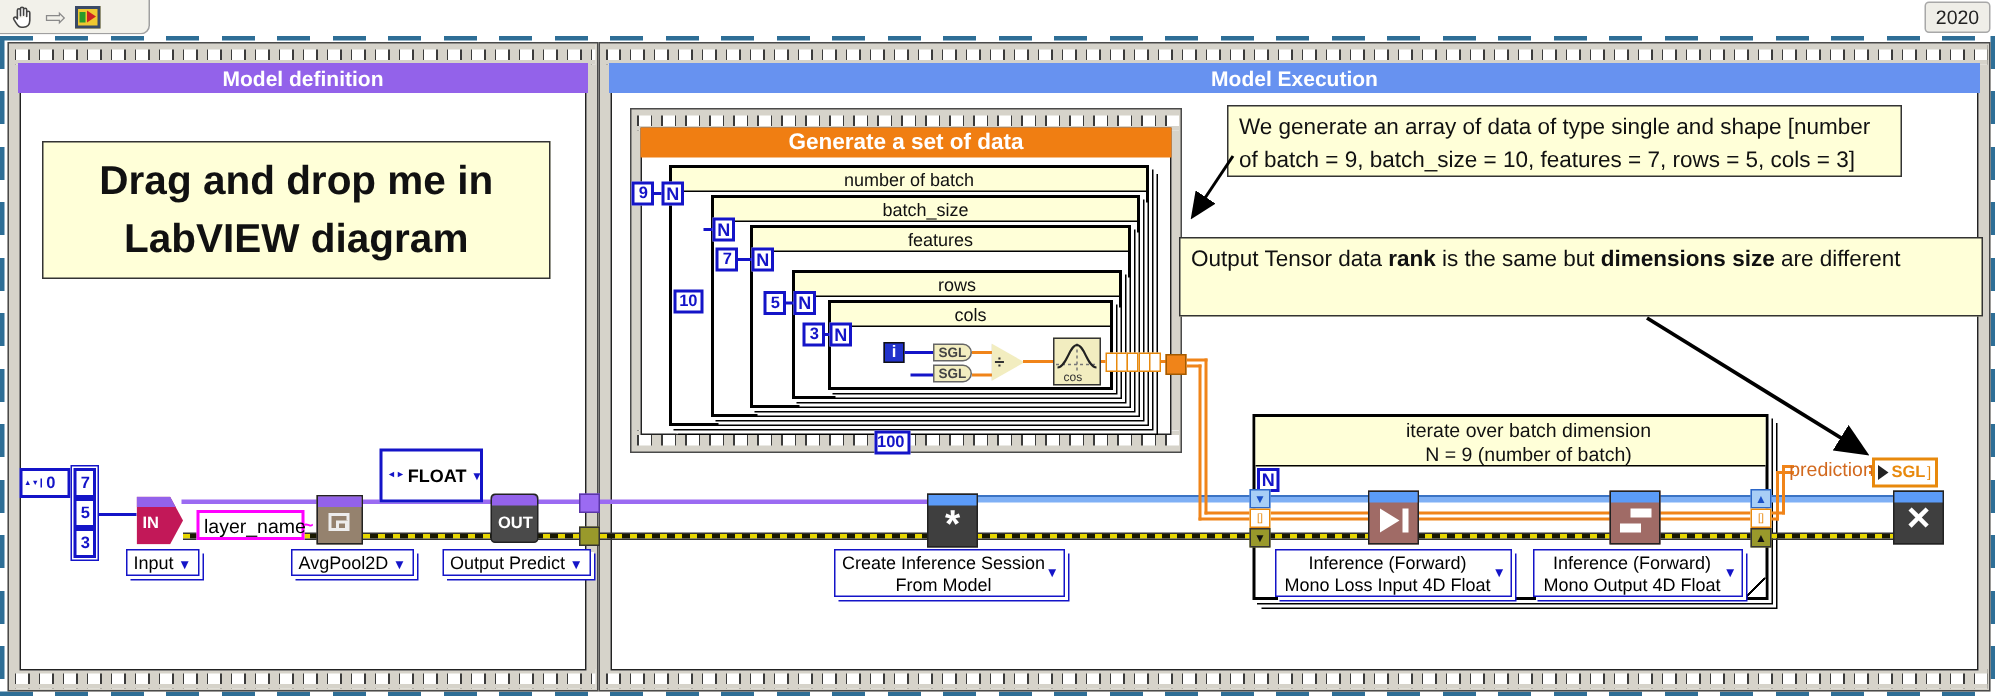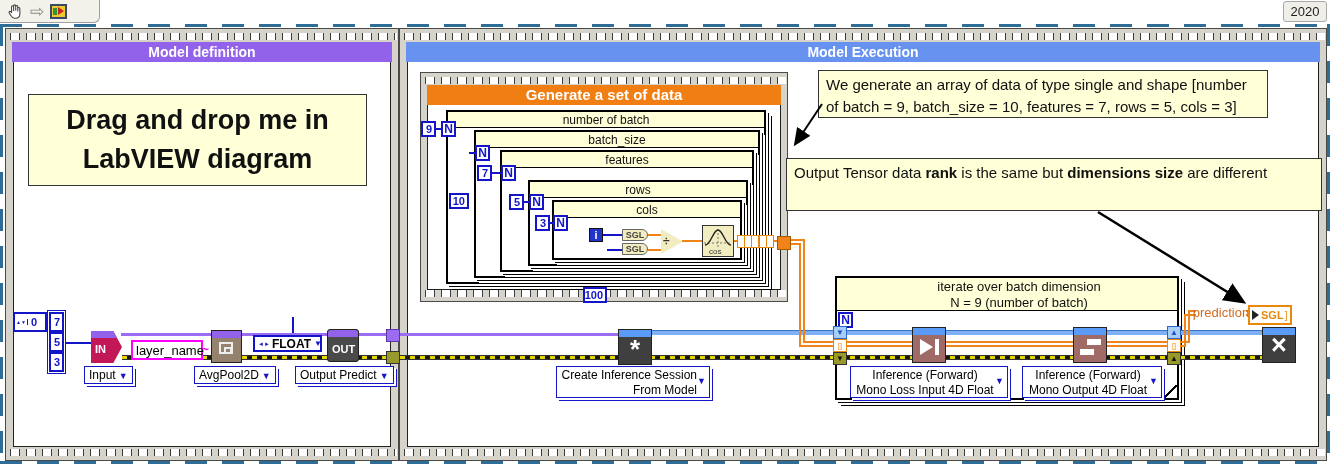--- a/index.html
+++ b/index.html
@@ -261,39 +261,39 @@
   <div class="vinode" style="left:211px;top:330px;width:31px;height:33px;background:#95826E;">
     <div class="cap" style="background:#9362EA;"></div>
     <div style="position:absolute;left:7px;top:11px;width:14px;height:12px;border:2px solid #EDEDED;"></div>
     <div style="position:absolute;left:12px;top:16px;width:8px;height:7px;border:2px solid #EDEDED;background:#95826E;"></div>
   </div>
   <div class="nlabel" style="left:194px;top:366px;height:18px;">
     <span>AvgPool2D</span><span class="dd">▼</span>
   </div>
 
   <div class="w-blue-thin" style="left:292px;top:317px;width:2px;height:16px;"></div>
-  <div class="abs" style="left:253px;top:299px;width:69px;height:17px;background:#fff;border:2px solid #1414C8;display:flex;align-items:center;padding:0 3px;font-size:12px;font-weight:bold;color:#000;margin-top:36px;">
+  <div class="abs" style="left:253px;top:299px;width:69px;height:36px;background:#fff;border:2px solid #1414C8;display:flex;align-items:center;padding:0 3px;font-size:12px;font-weight:bold;color:#000;">
     <span style="color:#1414C8;font-size:6px;margin-right:2px;">◄►</span>
     <span>FLOAT</span>
     <span style="color:#1414C8;font-size:8px;margin-left:3px;">▼</span>
   </div>
 
   <div class="vinode" style="left:327px;top:329px;width:32px;height:33px;background:#4A4A4A;border-radius:3px;">
     <div class="cap" style="background:#9362EA;border-radius:3px 3px 0 0;"></div>
     <span style="position:absolute;left:4px;top:13px;color:#fff;font-weight:bold;font-size:11px;">OUT</span>
   </div>
   <div class="nlabel" style="left:295px;top:366px;height:18px;">
     <span>Output Predict</span><span class="dd">▼</span>
   </div>
 
   <div class="vinode" style="left:618px;top:329px;width:34px;height:36px;background:#3F3F3F;">
     <div class="cap" style="background:#5B9BF8;"></div>
     <span style="position:absolute;left:0;right:0;top:4px;text-align:center;color:#fff;font-weight:bold;font-size:26px;">*</span>
   </div>
-  <div class="nlabel" style="left:556px;top:366px;width:154px;height:32px;padding-right:12px;text-align:right;">
+  <div class="nlabel" style="left:556px;top:366px;width:154px;height:32px;padding-right:12px;">
     <div>Create Inference Session</div>
     <div>From Model</div>
     <span class="dd2">▼</span>
   </div>
 
   <div class="vinode" style="left:912px;top:327px;width:34px;height:36px;background:#A06B66;">
     <div class="cap" style="background:#5B9BF8;"></div>
     <div style="position:absolute;left:7px;top:11px;width:0;height:0;border-top:8px solid transparent;border-bottom:8px solid transparent;border-left:13px solid #fff;"></div>
     <div style="position:absolute;left:22px;top:11px;width:4px;height:16px;background:#fff;"></div>
   </div>

